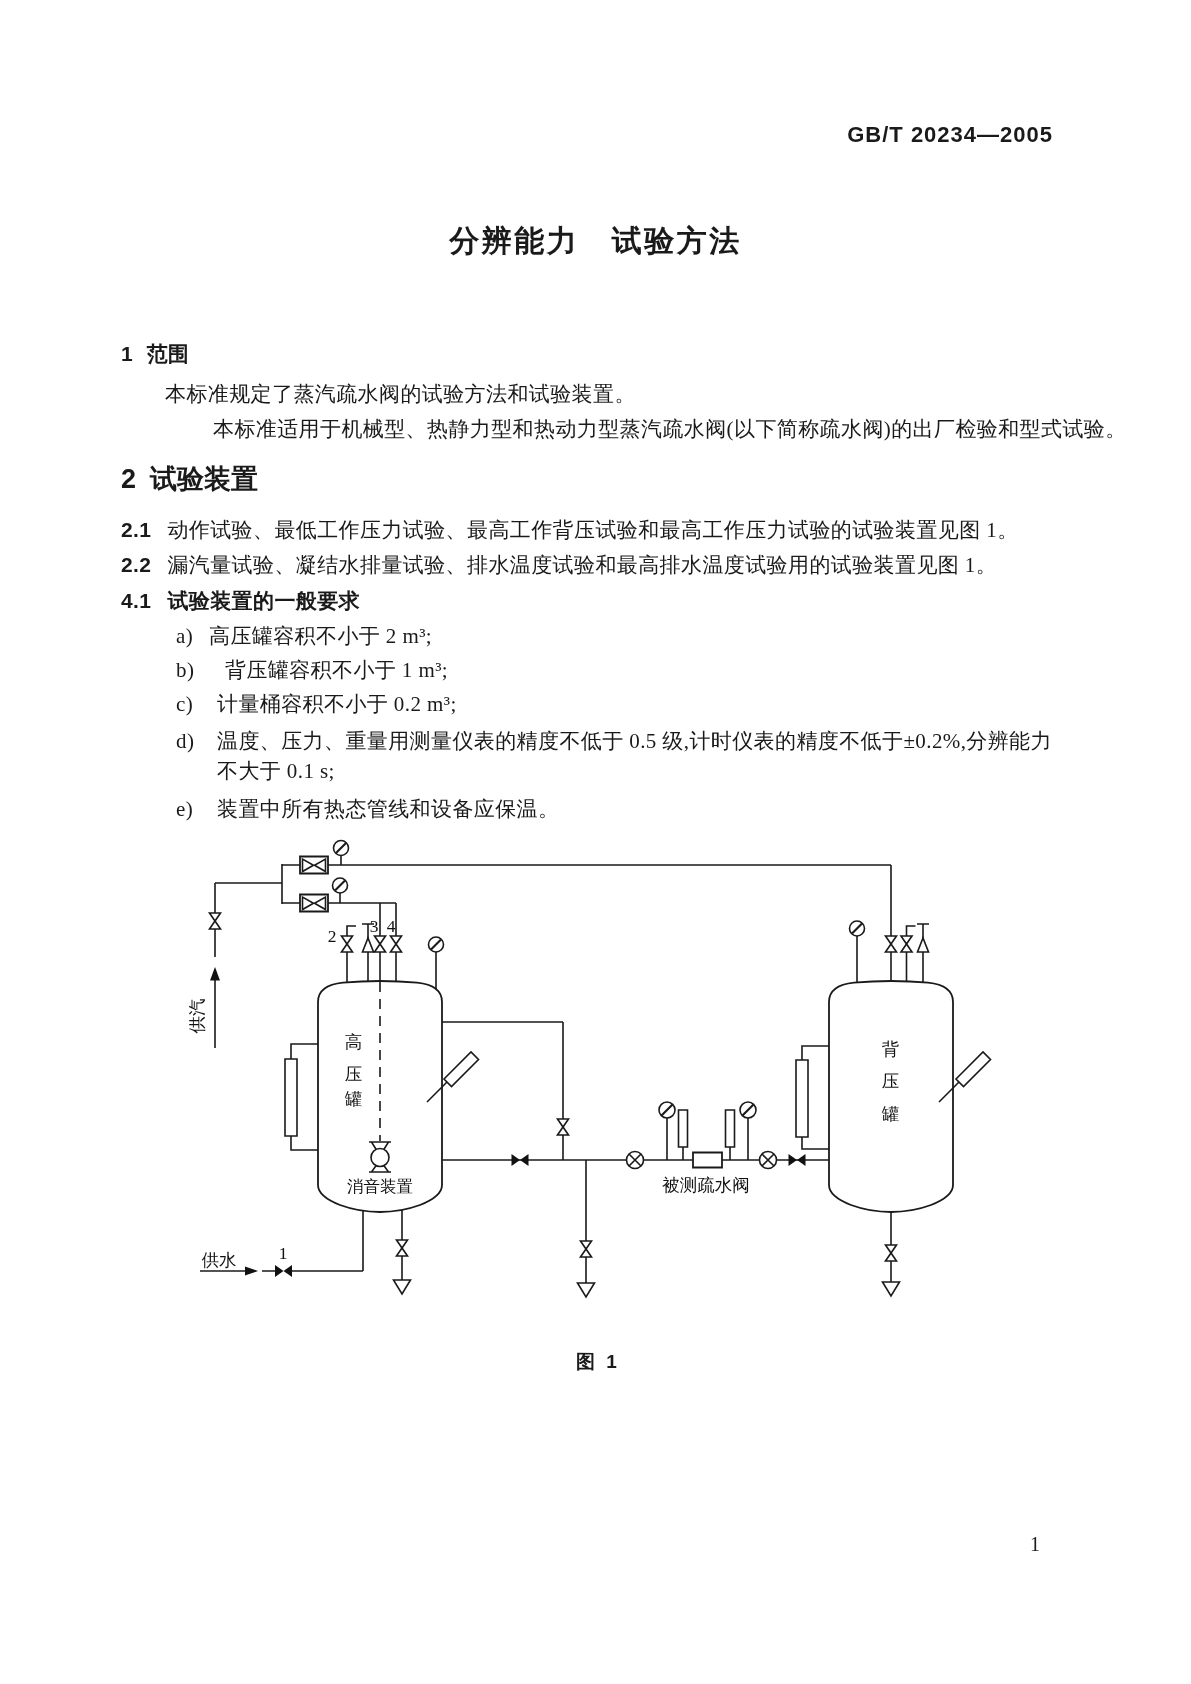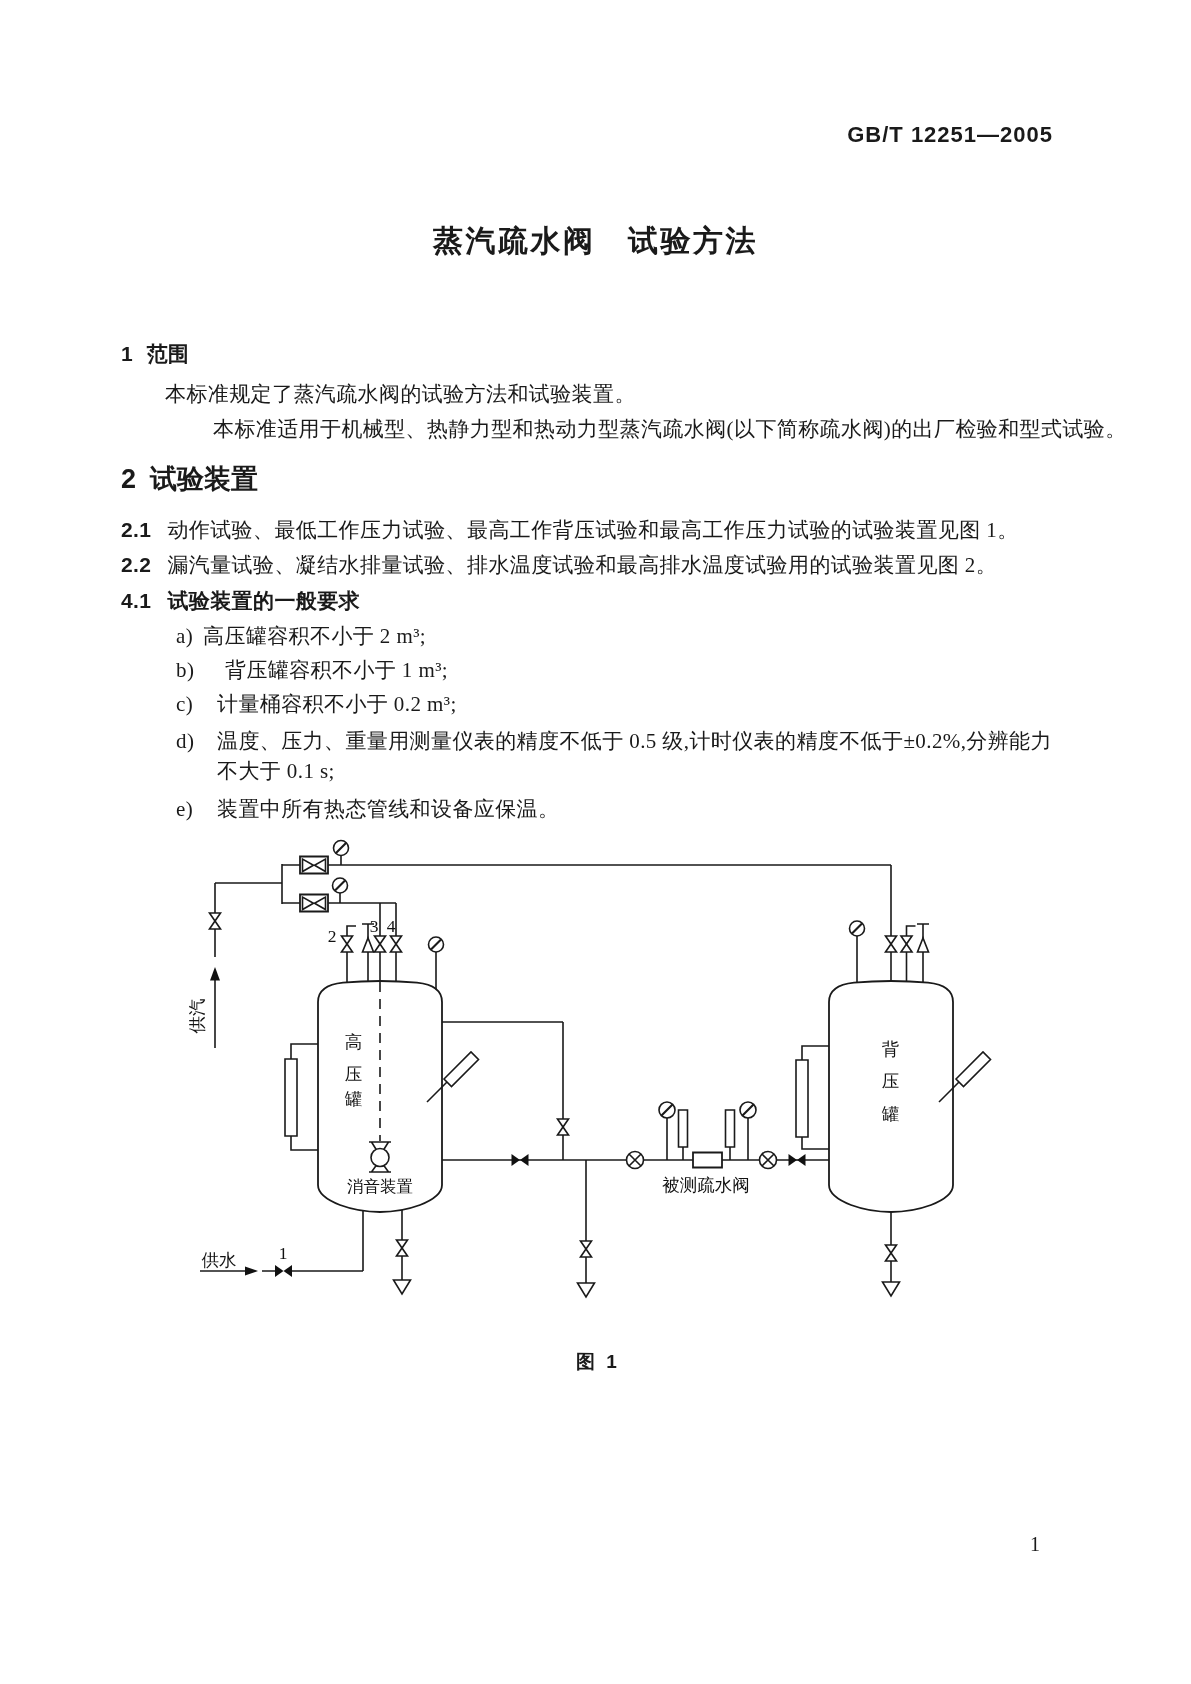--- a/index.html
+++ b/index.html
@@ -13,49 +13,49 @@
   .hdr{font-size:22px;letter-spacing:1px;}
   .title{font-size:30px;letter-spacing:2.5px;width:100%;text-align:center;}
   .secnum{display:inline-block;margin-right:14px;}
   .clausenum{display:inline-block;margin-right:16px;font-size:21px;}
   svg{position:absolute;left:0;top:0;}
   svg path,svg rect,svg circle,svg polygon,svg line{vector-effect:non-scaling-stroke;}
 </style>
 </head>
 <body>
 
-<div class="abs hei hdr" style="top:124px;right:138px;">GB/T 12251—2005</div>
-
-<div class="abs hei title" style="top:226px;left:0;">蒸汽疏水阀　试验方法</div>
+<div class="abs hei hdr" style="top:124px;right:138px;">GB/T 20234—2005</div>
+
+<div class="abs hei title" style="top:226px;left:0;">分辨能力　试验方法</div>
 
 <div class="abs hei" style="top:343px;left:121px;font-size:21px;">
   <span class="secnum">1</span><span>范围</span>
 </div>
 
 <div class="abs body-txt" style="top:384px;left:165px;">本标准规定了蒸汽疏水阀的试验方法和试验装置。</div>
 <div class="abs body-txt" style="top:419px;left:165px;margin-left:48px;">本标准适用于机械型、热静力型和热动力型蒸汽疏水阀(以下简称疏水阀)的出厂检验和型式试验。</div>
 
 <div class="abs hei" style="top:466px;left:121px;font-size:27px;">
   <span class="secnum">2</span><span>试验装置</span>
 </div>
 
 <div class="abs body-txt" style="top:519px;left:121px;">
   <span class="hei clausenum">2.1</span><span>动作试验、最低工作压力试验、最高工作背压试验和最高工作压力试验的试验装置见图 1。</span>
 </div>
 <div class="abs body-txt" style="top:554px;left:121px;">
-  <span class="hei clausenum">2.2</span><span>漏汽量试验、凝结水排量试验、排水温度试验和最高排水温度试验用的试验装置见图 2。</span>
+  <span class="hei clausenum">2.2</span><span>漏汽量试验、凝结水排量试验、排水温度试验和最高排水温度试验用的试验装置见图 1。</span>
 </div>
 <div class="abs body-txt" style="top:590px;left:121px;">
   <span class="hei clausenum">4.1</span><span class="hei" style="font-size:21px;">试验装置的一般要求</span>
 </div>
 
 <div class="abs body-txt" style="top:626px;left:176px;">
   <span>a)</span>
 </div>
-<div class="abs body-txt" style="top:626px;left:203px;">高压罐容积不小于 2 m³;</div>
+<div class="abs body-txt" style="top:626px;left:209px;">高压罐容积不小于 2 m³;</div>
 
 <div class="abs body-txt" style="top:660px;left:176px;">
   <span>b)</span>
 </div>
 <div class="abs body-txt" style="top:660px;left:217px;margin-left:8px;">背压罐容积不小于 1 m³;</div>
 
 <div class="abs body-txt" style="top:694px;left:176px;">
   <span>c)</span>
 </div>
 <div class="abs body-txt" style="top:694px;left:217px;">计量桶容积不小于 0.2 m³;</div>

